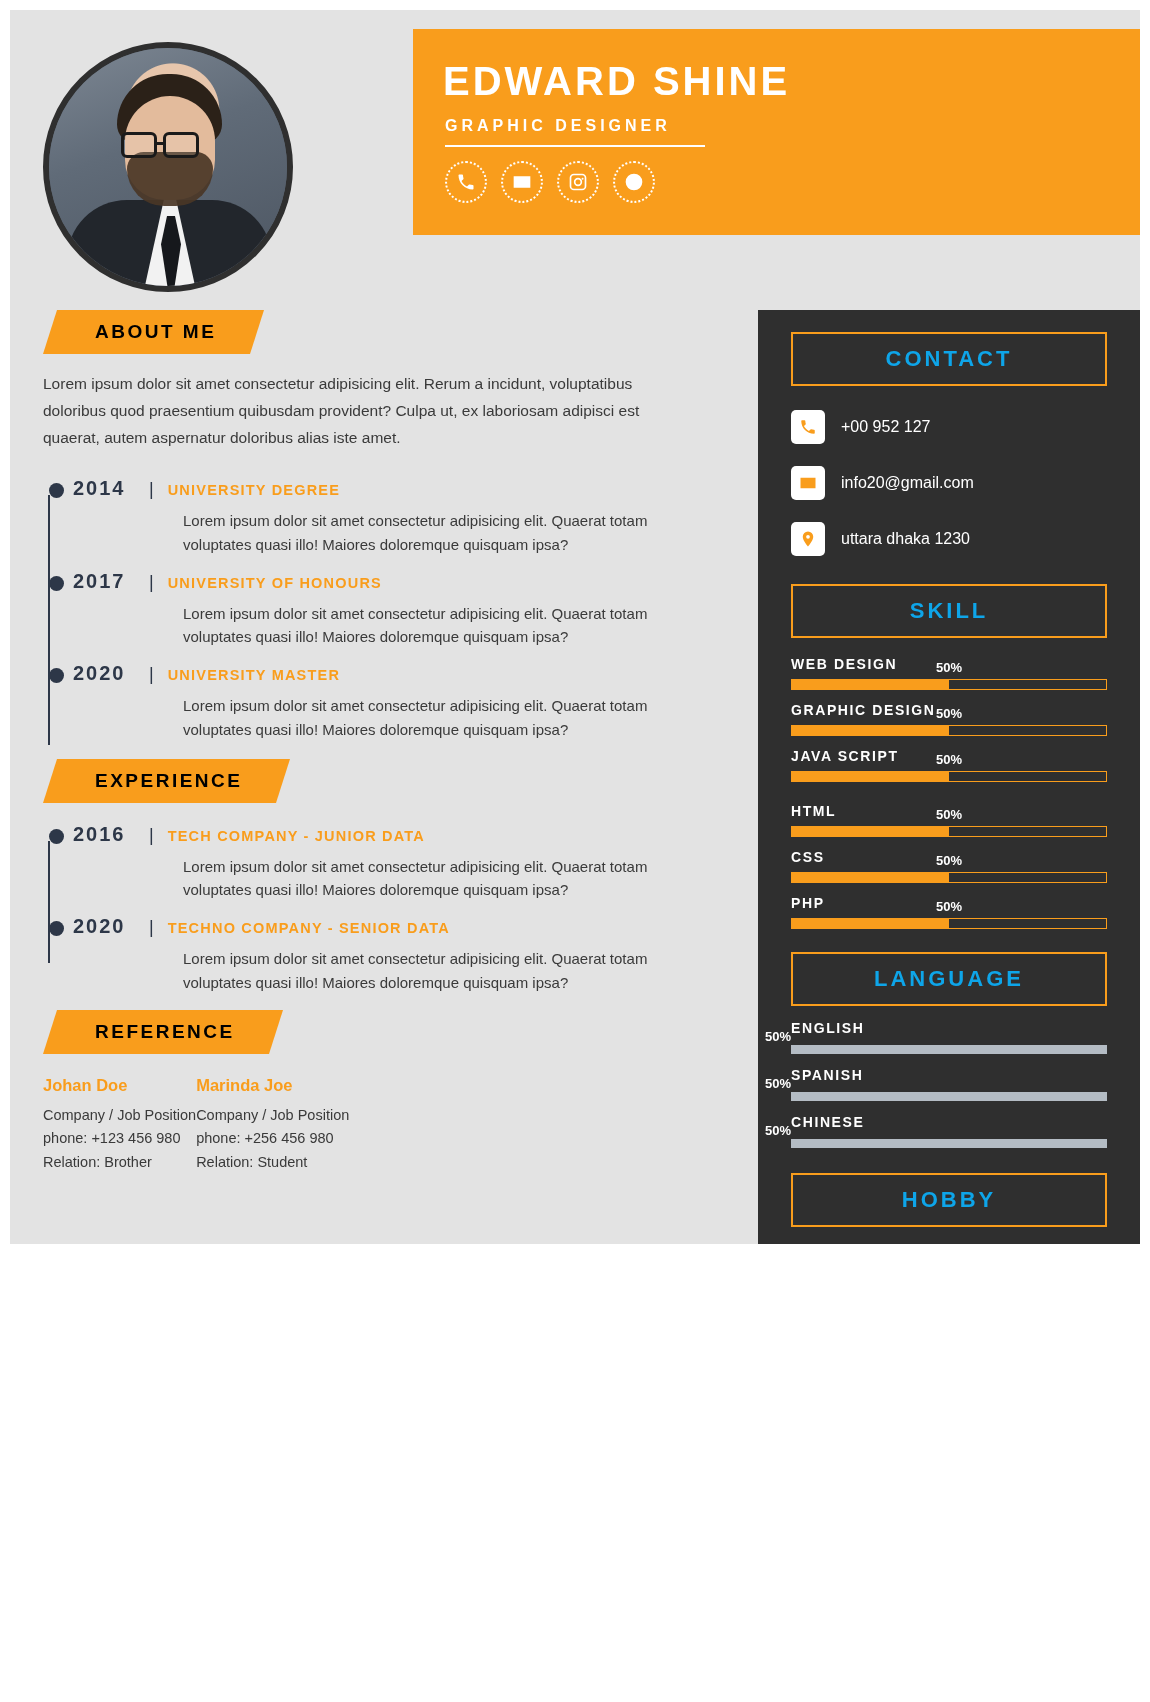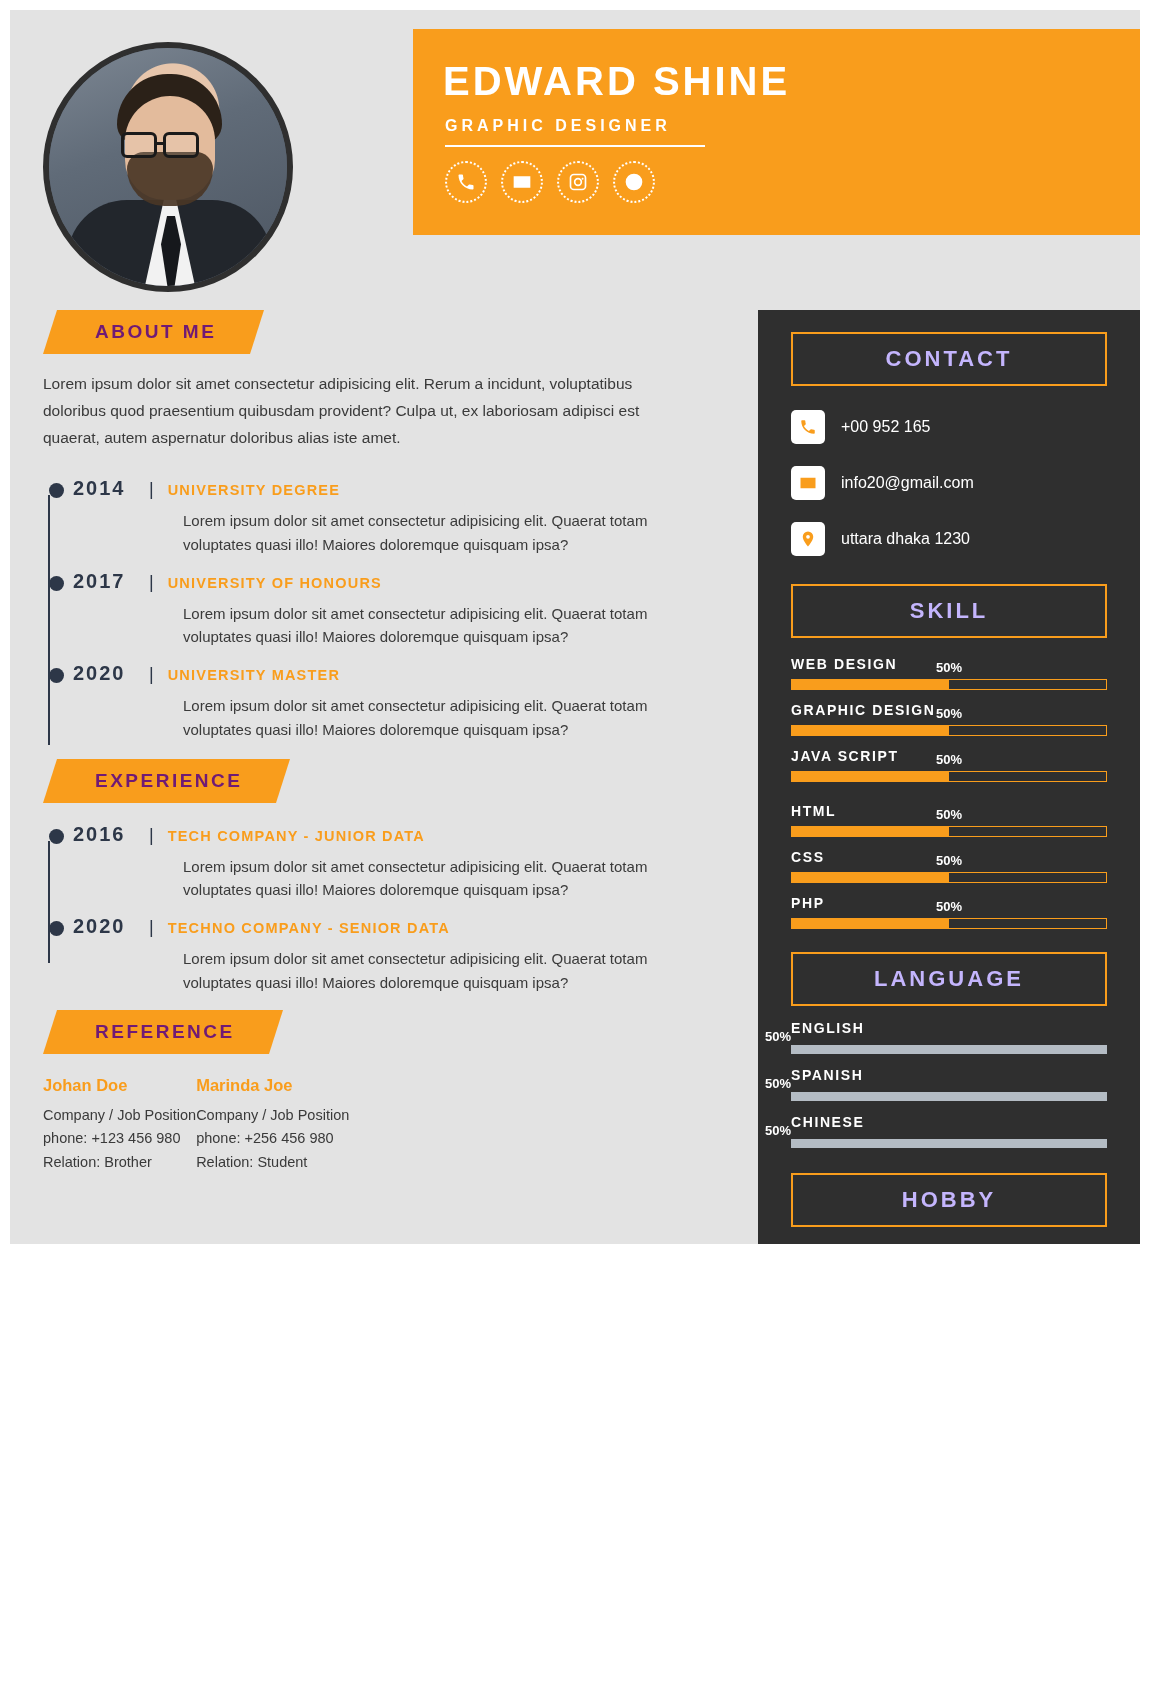--- a/index.html
+++ b/index.html
@@ -133,21 +133,21 @@
   .left-col {
     position: absolute;
     left: 33px;
     top: 300px;
     width: 670px;
   }
   .tag {
     position: relative;
     display: inline-block;
     background: #f99d1c;
-    color: #701a75;
+    color: #000000;
     font-size: 19px;
     font-weight: bold;
     letter-spacing: 2.5px;
     padding: 11px 34px 11px 52px;
     margin-bottom: 16px;
   }
   .tag::before {
     content: "";
     position: absolute;
     left: -0px; top: 0;
@@ -210,21 +210,21 @@
     position: absolute;
     left: 748px;
     top: 300px;
     width: 382px;
     height: 1225px;
     background: #2f2f2f;
   }
   .panel-title {
     margin: 0 33px;
     border: 2px solid #f99d1c;
-    color: #c4b5fd;
+    color: #0ea5e9;
     font-size: 22px;
     font-weight: bold;
     letter-spacing: 3px;
     text-align: center;
     padding: 12px 0;
   }
   .contact-list { margin: 24px 33px 0 33px; }
   .contact-row { display: flex; align-items: center; gap: 16px; margin-bottom: 22px; }
   .c-ico {
     width: 34px; height: 34px; background: #ffffff; border-radius: 5px;
@@ -449,21 +449,21 @@
       <div style="height:22px;"></div>
       <div class="panel-title">CONTACT</div>
 
       <div class="contact-list">
         <div class="contact-row">
           <div class="c-ico">
             <svg viewBox="0 0 24 24">
                 <path d="M6.6 10.8c1.4 2.8 3.8 5.2 6.6 6.6l2.2-2.2c.3-.3.7-.4 1-.2 1.1.4 2.3.6 3.6.6.6 0 1 .4 1 1V20c0 .6-.4 1-1 1C10.6 21 3 13.4 3 4c0-.6.4-1 1-1h3.4c.6 0 1 .4 1 1 0 1.2.2 2.4.6 3.6.1.3 0 .7-.2 1l-2.2 2.2z"></path>
               </svg>
           </div>
-          <div class="c-txt">+00 952 165</div>
+          <div class="c-txt">+00 952 127</div>
         </div>
         <div class="contact-row">
           <div class="c-ico">
             <svg viewBox="0 0 24 24">
                 <path d="M2 5h20v14H2V5zm10 8L3.5 6.8h17L12 13z"></path>
               </svg>
           </div>
           <div class="c-txt">info20@gmail.com</div>
         </div>
         <div class="contact-row">

